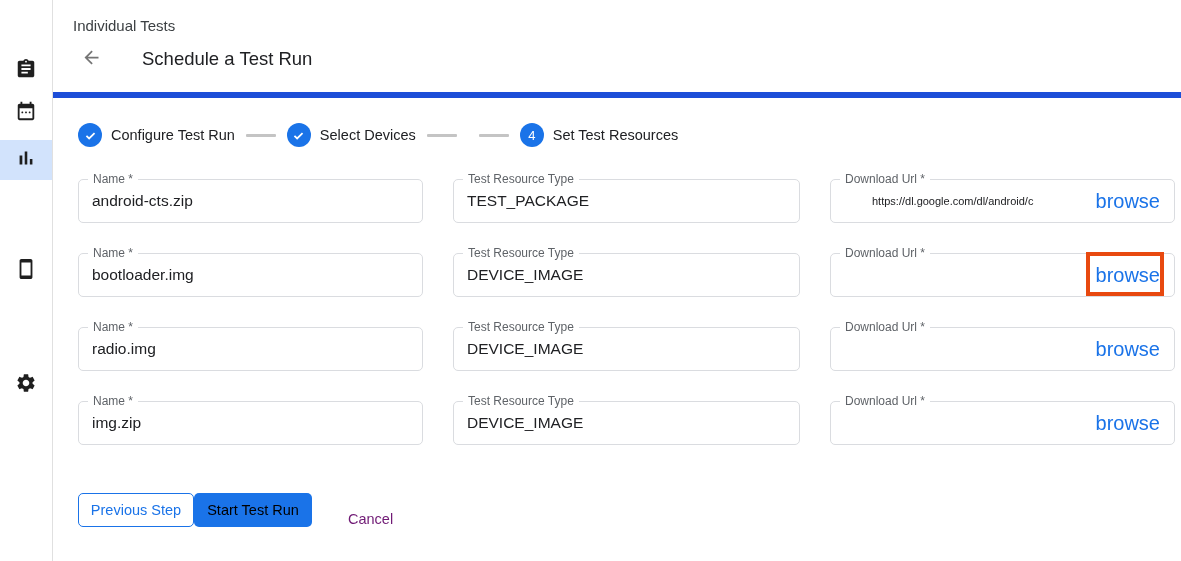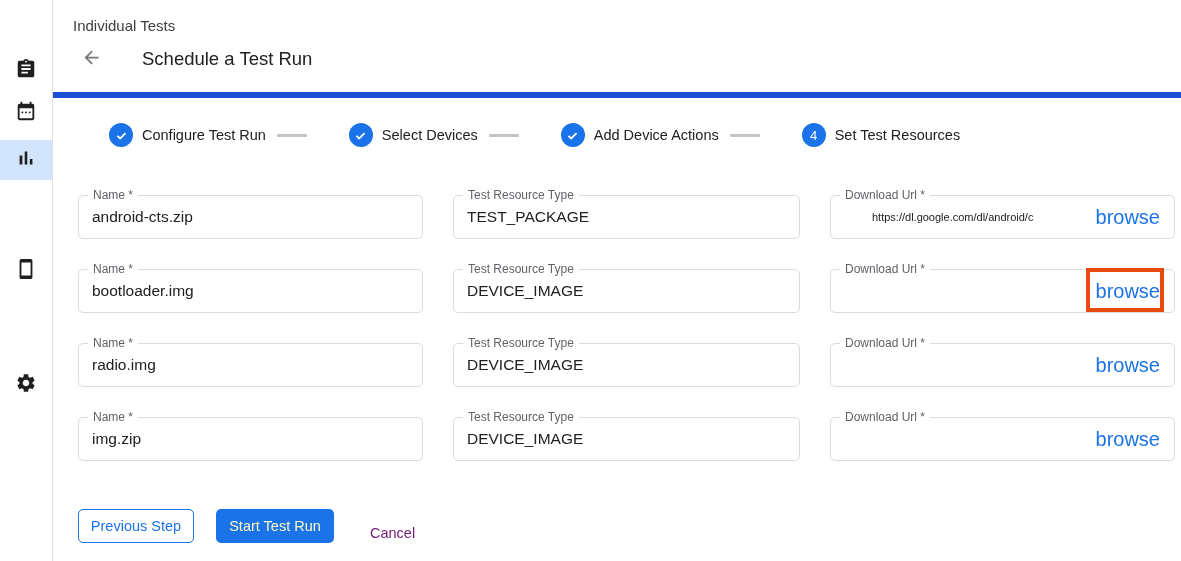--- a/index.html
+++ b/index.html
@@ -42,38 +42,38 @@
   .back-arrow {
     width:24px; height:24px; margin-left:6px;
     display:flex; align-items:center; justify-content:center;
     cursor:pointer;
   }
   .back-arrow svg { width:21px; height:21px; fill:#757575; }
   .page-title { font-size:18.5px; color:#202124; margin-left:39px; }
 
   
   .stepper { display:flex; align-items:center; padding-left:25px; margin-top:25px; height:24px; }
-  .step { display:flex; align-items:center; cursor:pointer;margin-left:31px; }
+  .step { display:flex; align-items:center; cursor:pointer; }
   .step-circle {
     width:24px; height:24px; border-radius:50%;
     background:#1a73e8; color:#fff;
     display:flex; align-items:center; justify-content:center;
     font-size:13px; flex-shrink:0;
   }
   .step-circle svg { width:13px; height:13px; }
   .step-label { margin-left:9px; font-size:14.5px; color:#202124; white-space:nowrap; }
   .connector { width:30px; height:3px; background:#c4c4c4; margin:0 11px; border-radius:1px; flex-shrink:0; }
 
   
   .form-grid {
     display:grid;
     grid-template-columns:345px 347px 345px;
     column-gap:20px; row-gap:32px;
     padding-left:25px; padding-right:24px;
-    margin-top:48px;
+    margin-top:32px;
     gap:30px;
   }
   .field {
     position:relative; height:44px;
     border:1px solid #dadce0; border-radius:5px;
     background:#fff;
   }
   .field-label {
     position:absolute; top:-8px; left:9px;
     background:#fff; padding:0 5px;
@@ -95,26 +95,26 @@
     padding:0 14px 0 6px; cursor:pointer; white-space:nowrap;
   }
   .annotation-box {
     position:absolute; top:-2px; right:10px;
     width:78px; height:44px;
     border:4px solid #e8490f;
     pointer-events:none; z-index:2;
   }
 
   
-  .actions { display:flex; align-items:center; padding-left:25px; margin-top:48px; }
+  .actions { display:flex; align-items:flex-end; padding-left:25px; margin-top:48px; }
   .btn { height:34px; border-radius:5px; font-size:14.5px; font-weight:500;
          font-family:"Liberation Sans",sans-serif; cursor:pointer;
          display:flex; align-items:center; justify-content:center; }
   .btn-outline { width:116px; background:#fff; border:1px solid #1a73e8; color:#1a73e8; }
-  .btn-primary { width:118px; background:#1a73e8; border:none; color:#fef9c3; margin-left:22px; }
+  .btn-primary { width:118px; background:#1a73e8; border:none; color:#000000; }
   .link-cancel { margin-left:36px; color:#701a75; font-size:14.5px; font-weight:500; cursor:pointer;margin-top:14px; }
 </style>
 </head>
 <body>
 
 <div class="sidebar">
   <div class="nav-item nav-tests">
     <span>
       <svg viewBox="0 0 24 24">
           <path d="M19 3h-4.18C14.4 1.84 13.3 1 12 1c-1.3 0-2.4.84-2.82 2H5c-1.1 0-2 .9-2 2v14c0 1.1.9 2 2 2h14c1.1 0 2-.9 2-2V5c0-1.1-.9-2-2-2zm-7 0c.55 0 1 .45 1 1s-.45 1-1 1-1-.45-1-1 .45-1 1-1zm2 14H7v-2h7v2zm3-4H7v-2h10v2zm0-4H7V7h10v2z"></path>
@@ -179,28 +179,20 @@
     <div class="connector"></div>
     <div class="step">
       <div class="step-circle">
         <svg viewBox="0 0 24 24" fill="none" stroke="#fff" stroke-width="3.2">
             <path d="M4.5 12.5l5 5 10-10"></path>
           </svg>
       </div>
       <div class="step-label">Select Devices</div>
     </div>
     <div class="connector"></div>
-    <div class="step">
-      <div class="step-circle">
-        <svg viewBox="0 0 24 24" fill="none" stroke="#fff" stroke-width="3.2">
-            <path d="M4.5 12.5l5 5 10-10"></path>
-          </svg>
-      </div>
-      <div class="step-label">Add Device Actions</div>
-    </div>
     <div class="connector"></div>
     <div class="step">
       <div class="step-circle">4</div>
       <div class="step-label">Set Test Resources</div>
     </div>
   </div>
 
   <div class="form-grid">
 
     <div class="field">

